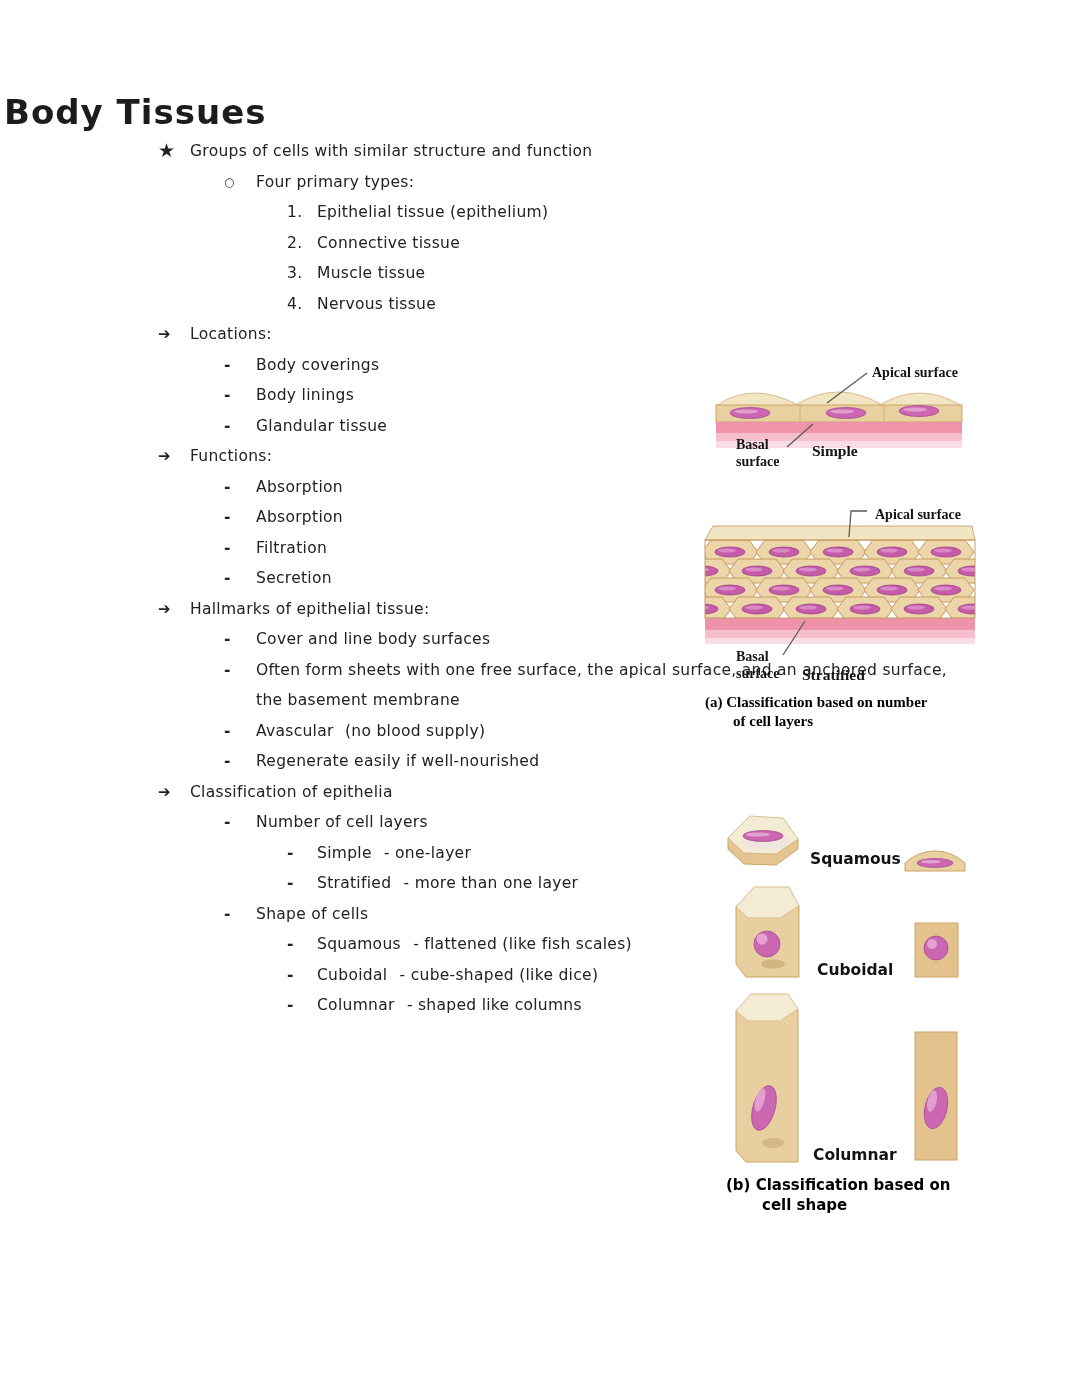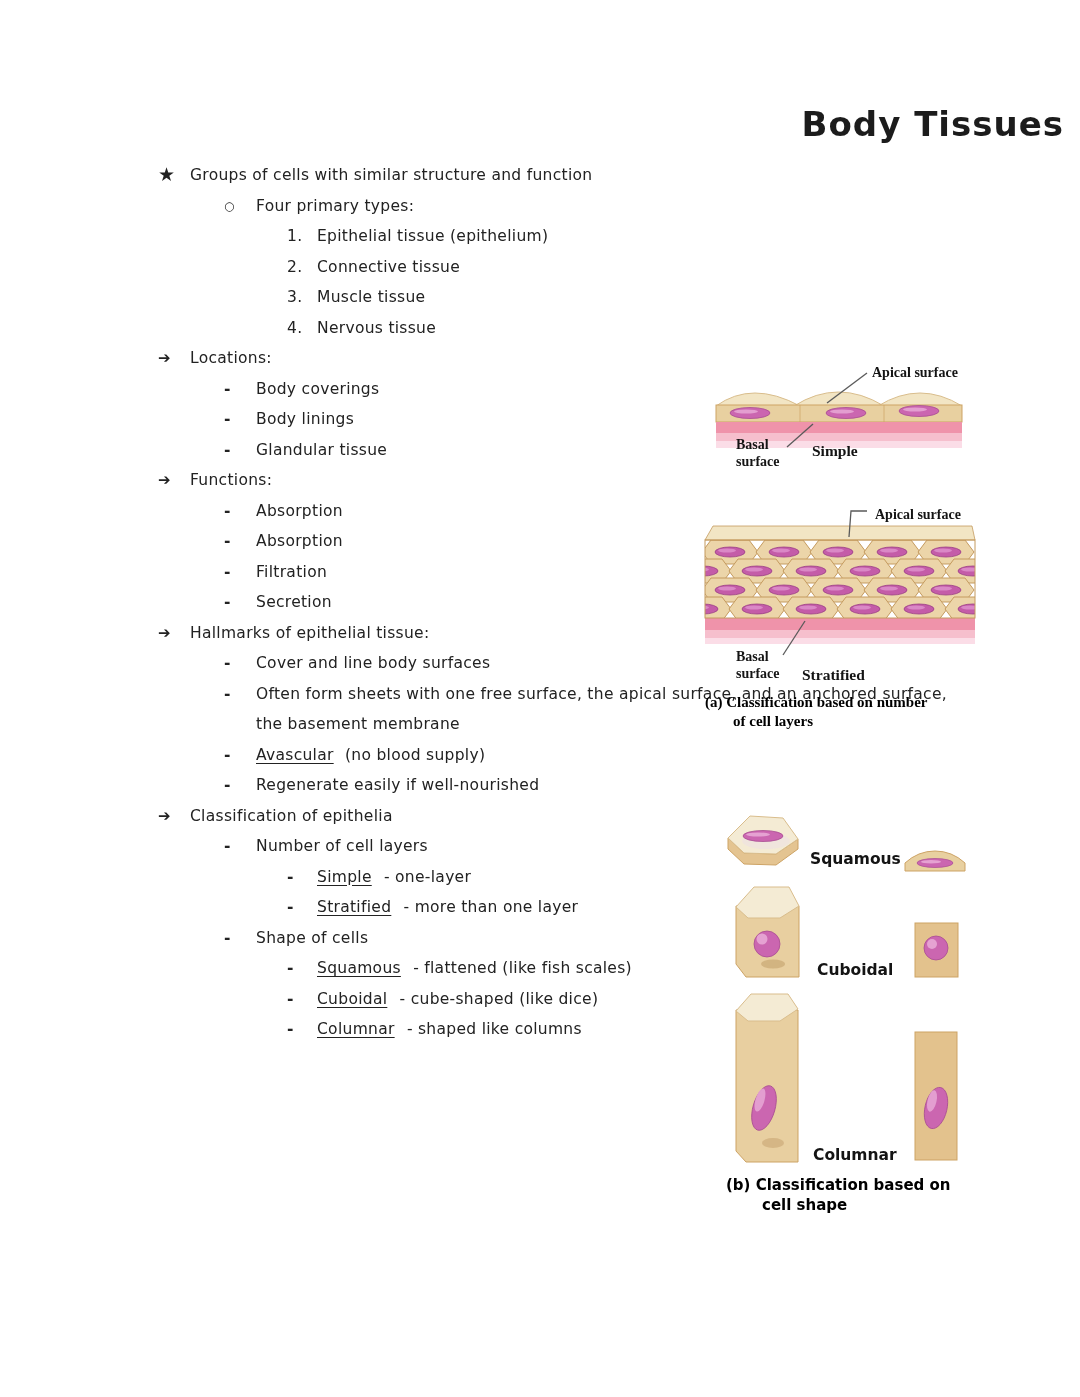--- a/index.html
+++ b/index.html
@@ -1,40 +1,40 @@
 <!DOCTYPE html>
 <html><head>
 <meta charset="utf-8">
 <style>
   html,body { margin:0; padding:0; background:#ffffff; }
   .page {
     position:relative; width:1080px; height:1397px; background:#ffffff;
     font-family:"DejaVu Sans", sans-serif; color:#222; overflow:hidden;
   }
   .title {
-    margin:16px; padding-top:88px; text-align:right;
+    margin:4px; padding-top:88px; text-align:left;
     font-size:34px; font-weight:bold; letter-spacing:1px; line-height:40px; color:#1c1c1c;
   }
   .heading {
     margin:35px 0 0 128px; font-size:17px; font-weight:bold;
     line-height:30.5px; letter-spacing:0.4px; color:#1c1c1c;
   }
   .heading.second { margin-top:33px; }
   .line { position:relative; line-height:30.5px; font-size:15.5px; letter-spacing:0.3px; }
   .line .marker { position:absolute; }
   .l1 { padding-left:190px; } .l1 .marker { left:158px; }
   .l2 { padding-left:256px; } .l2 .marker { left:224px; }
   .l3 { padding-left:317px; } .l3 .marker { left:287px; }
   .marker.star   { font-size:19px; top:-1px; }
   .marker.circle { font-size:12px; top:0; }
   .marker.arrow  { font-weight:bold; font-size:15px; }
   .marker.dash   { font-weight:bold; }
   .marker.num    { }
   .wrap { max-width:705px; }
-  .u { text-decoration:underline; text-underline-offset:3px;margin-top:44px; }
+  .u { text-underline-offset:3px;margin-top:44px; }
   .rest { margin-left:7px; }
   .sp { margin-left:6px; }
 
   .fig { position:absolute; }
   .fig-a { left:700px; top:360px; width:290px; height:380px;font-family:Liberation Serif, serif; }
   .fig-b { left:700px; top:805px; width:290px; height:420px; }
   .fig svg { position:absolute; left:0; }
   .fig-label { position:absolute; font-weight:bold; color:#141414; white-space:nowrap; }
   .lbl-14 { font-size:14px; }
   .lbl-15 { font-size:15.5px; }

